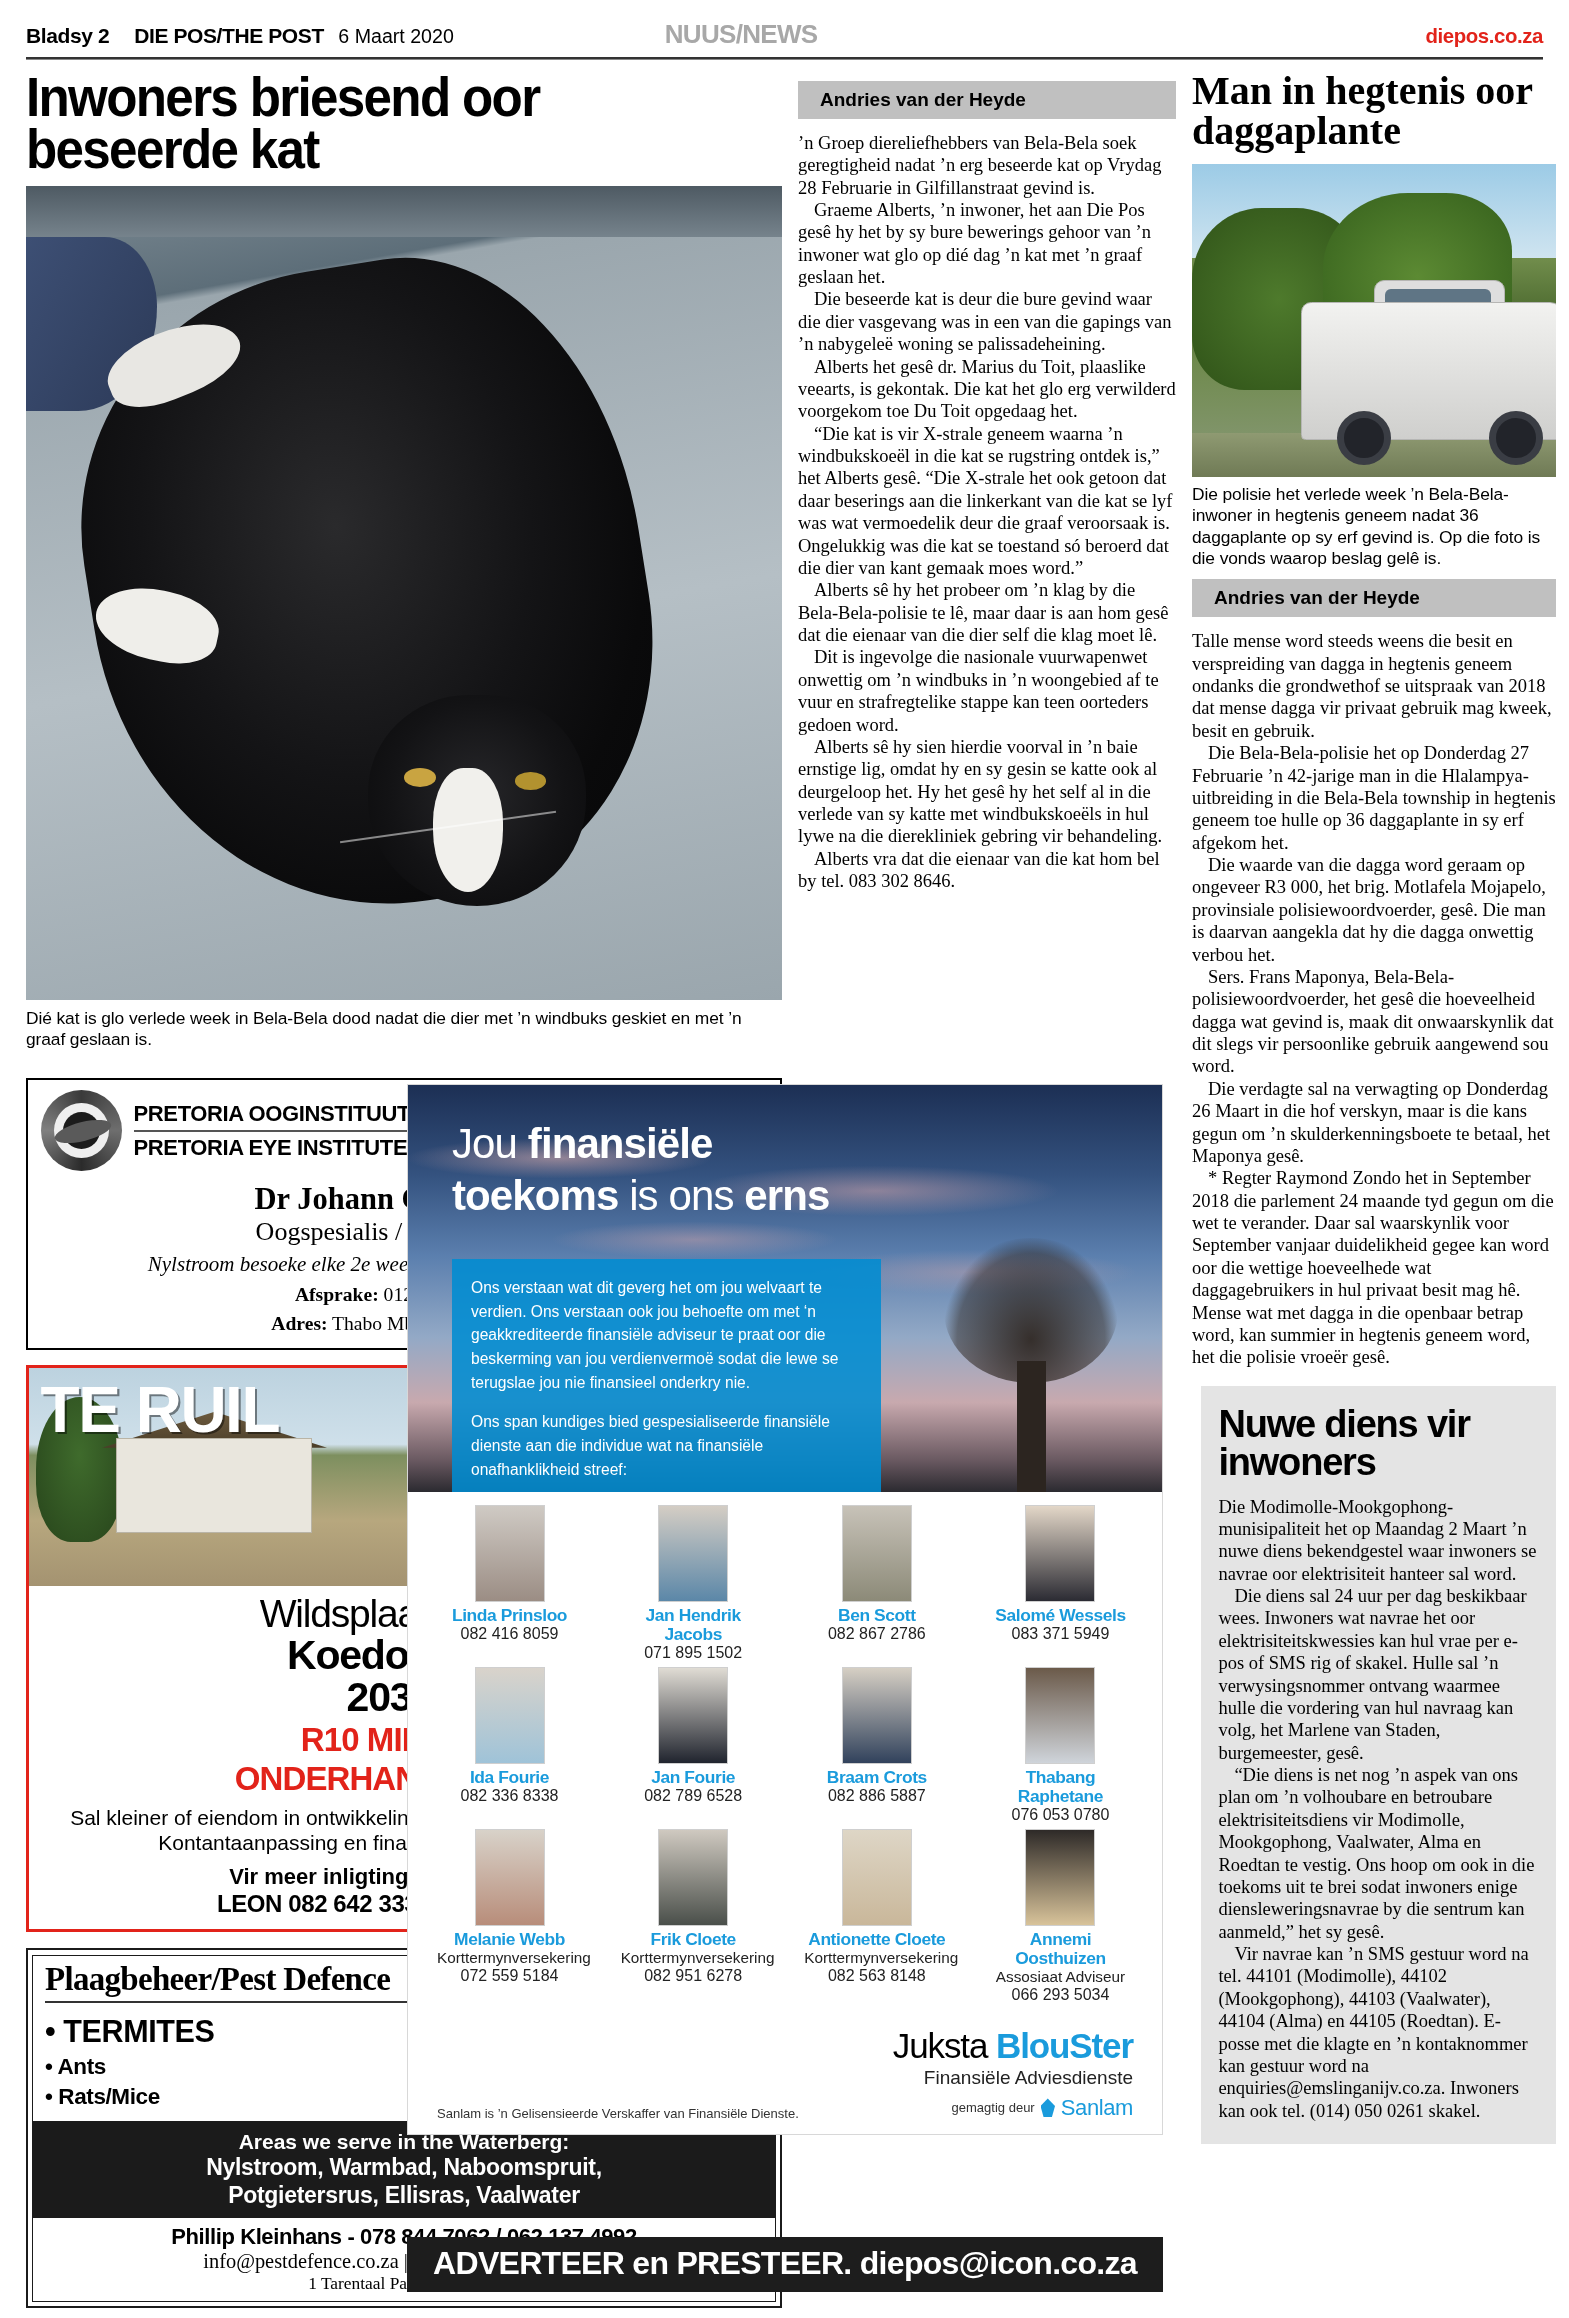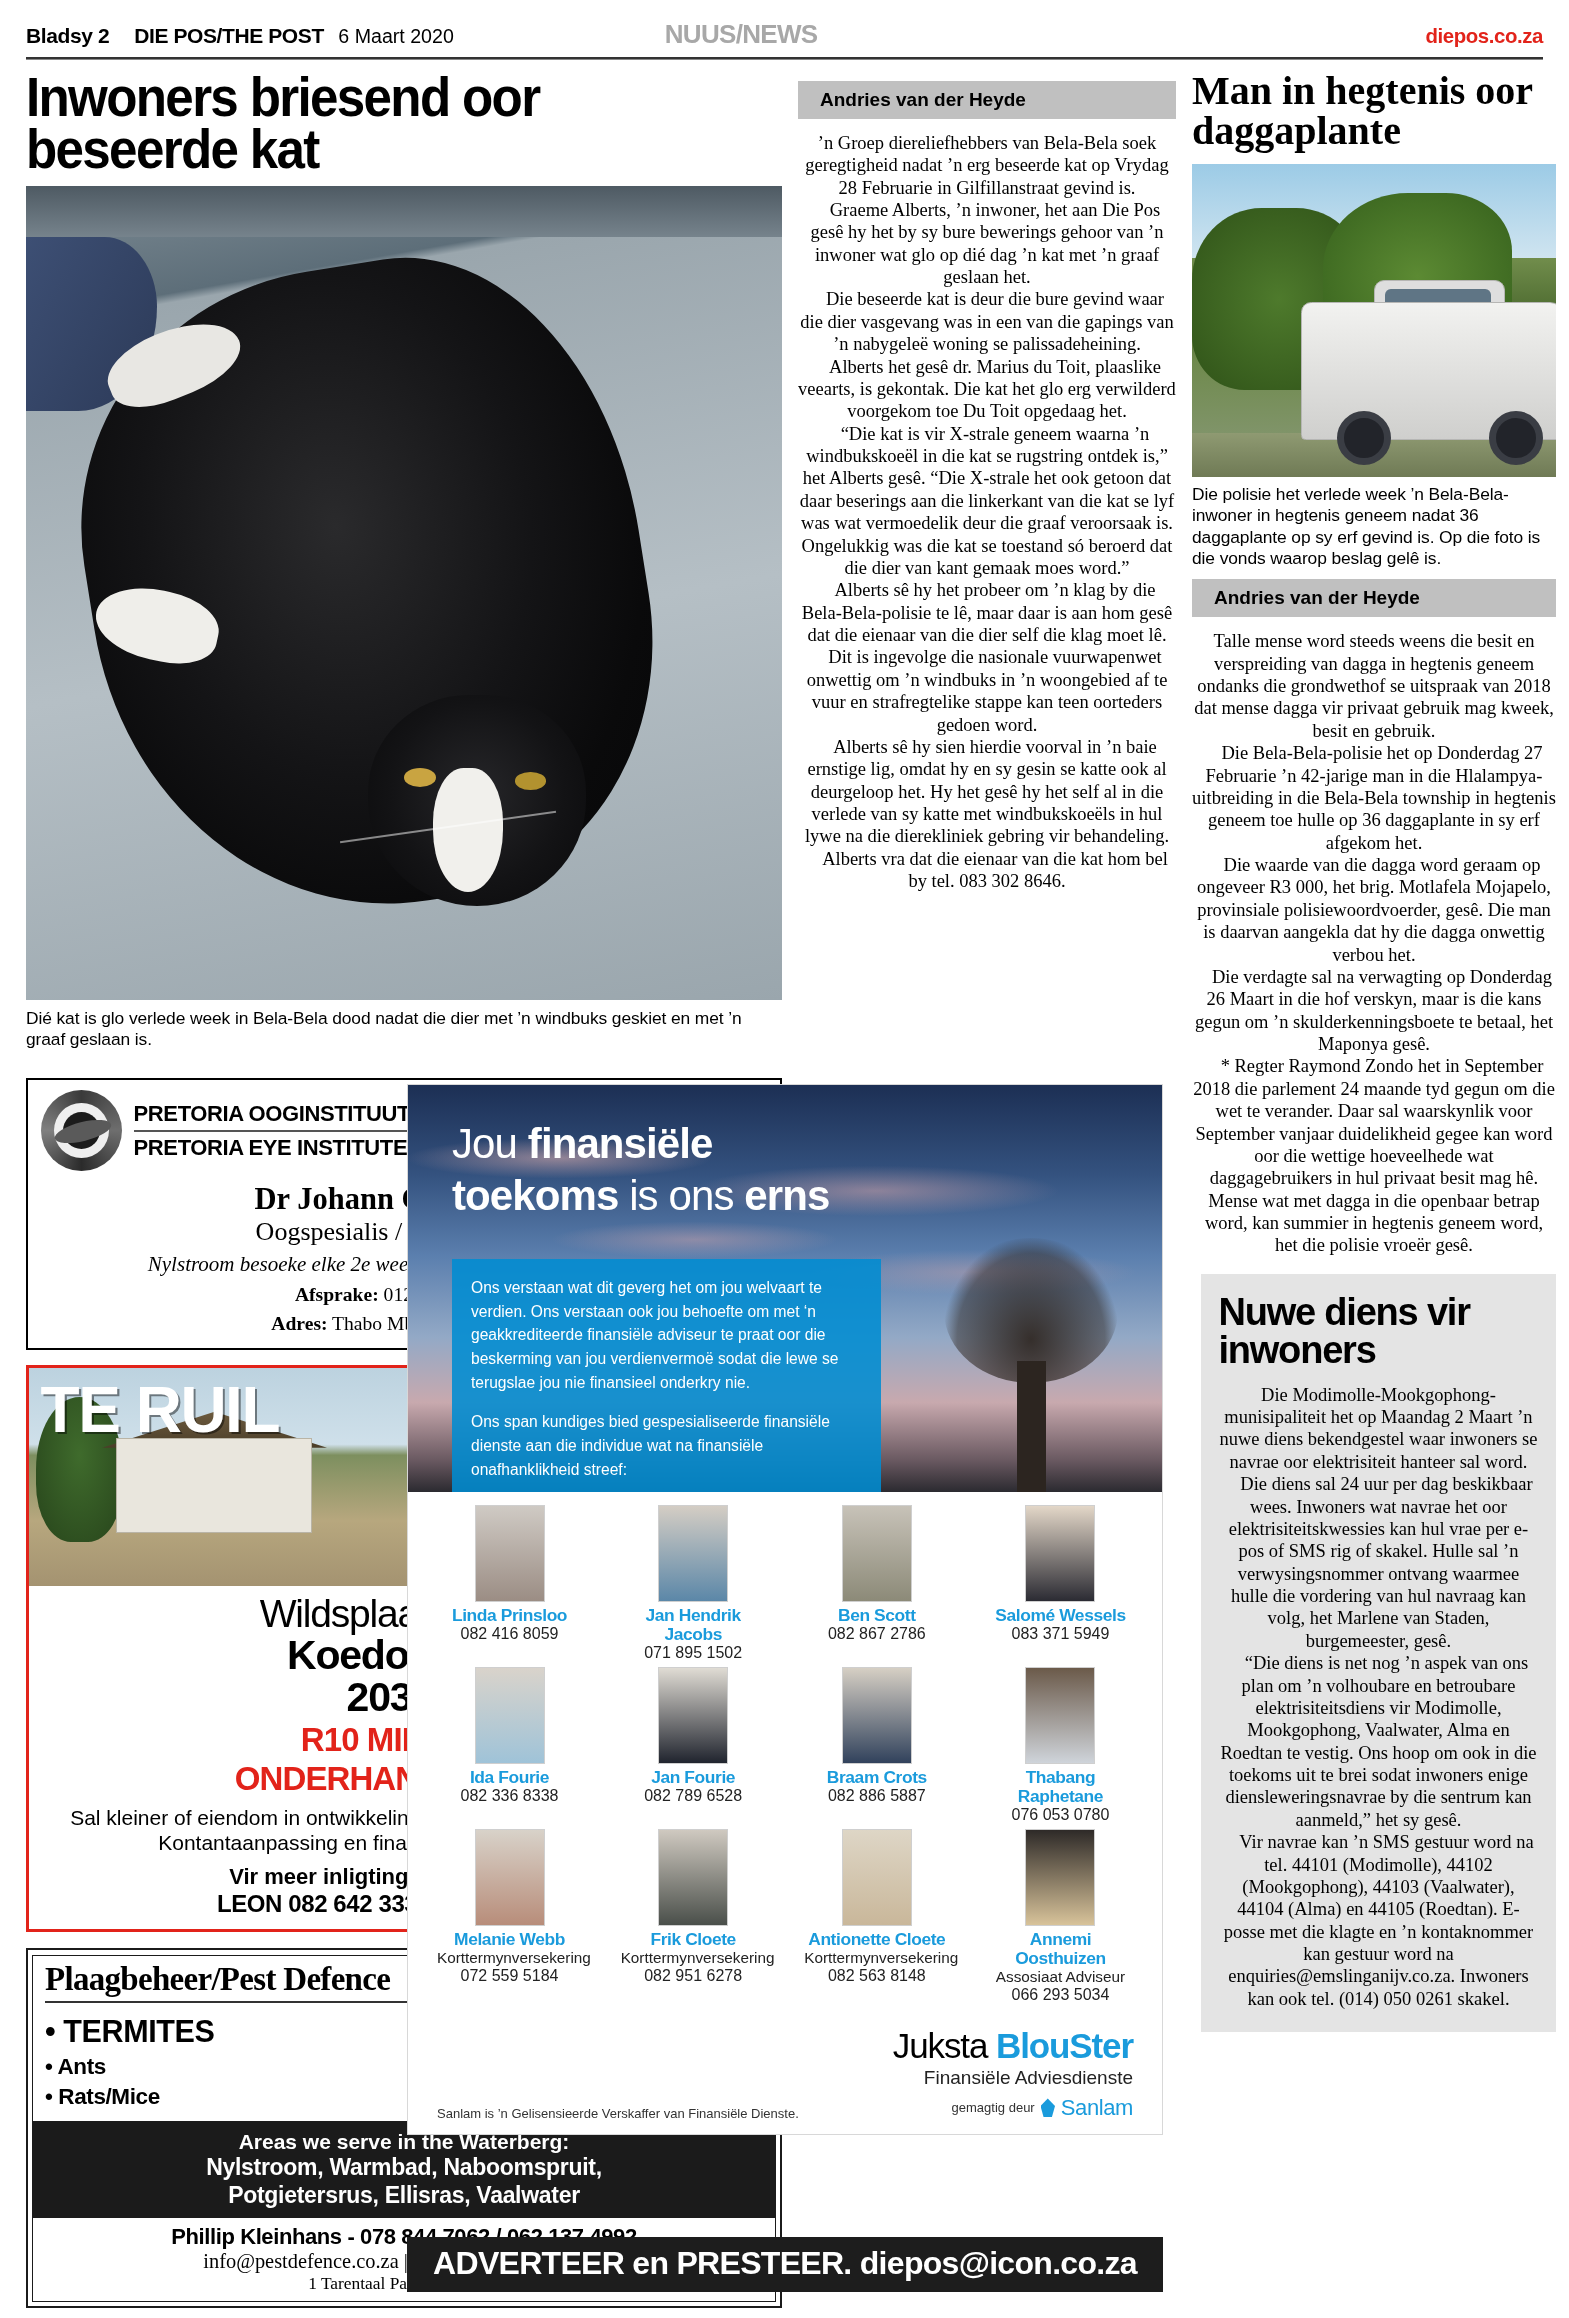--- a/index.html
+++ b/index.html
@@ -78,21 +78,21 @@
   .caption {
     font-family: "Liberation Sans", sans-serif;
     font-weight: normal; font-size: 17.4px; line-height: 1.22; margin-top: 7.3px; letter-spacing: -0.1px;
   }
   .byline-bar {
     background: #c0c0c0; padding: 8px 7.3px 8px 22px; margin: 10.2px 0 13px 0;
   }
   .byline-bar span { font-family: "Liberation Sans", sans-serif; font-weight: bold; font-size: 19px; }
 
   
-  .body-text { font-family: "Liberation Serif", serif; font-size: 18.5px; line-height: 1.21; text-align: center; }
+  .body-text { font-family: "Liberation Serif", serif; font-size: 18.5px; line-height: 1.21; text-align: left; }
   .body-text p { text-indent: 16px; }
   .body-text p:first-child { text-indent: 0; }
 
   
   .box-grey { background: #e4e4e4; padding: 19px 17.4px 22px 17.4px; margin-top: 17.4px; margin-left: 9px; }
   .box-grey h2 {
     font-family: "Liberation Sans", sans-serif; font-weight: bold;
     font-size: 38px; line-height: 1.0; letter-spacing: -1.2px; margin-bottom: 14.5px;
   }
 
@@ -345,20 +345,21 @@
       <div class="caption">Die polisie het verlede week ’n Bela-Bela-inwoner in hegtenis geneem nadat 36 daggaplante op sy erf gevind is. Op die foto is die vonds waarop beslag gelê is.</div>
 
       <div class="byline-bar">
         <span>Andries van der Heyde</span>
       </div>
 
       <div class="body-text">
         <p>Talle mense word steeds weens die besit en verspreiding van dagga in hegtenis geneem ondanks die grondwethof se uitspraak van 2018 dat mense dagga vir privaat gebruik mag kweek, besit en gebruik.</p>
         <p>Die Bela-Bela-polisie het op Donderdag 27 Februarie ’n 42-jarige man in die Hlalampya-uitbreiding in die Bela-Bela township in hegtenis geneem toe hulle op 36 daggaplante in sy erf afgekom het.</p>
         <p>Die waarde van die dagga word geraam op ongeveer R3 000, het brig. Motlafela Mojapelo, provinsiale polisiewoordvoerder, gesê. Die man is daarvan aangekla dat hy die dagga onwettig verbou het.</p>
+        <p>Sers. Frans Maponya, Bela-Bela-polisiewoordvoerder, het gesê die hoeveelheid dagga wat gevind is, maak dit onwaarskynlik dat dit slegs vir persoonlike gebruik aangewend sou word.</p>
         <p>Die verdagte sal na verwagting op Donderdag 26 Maart in die hof verskyn, maar is die kans gegun om ’n skulderkenningsboete te betaal, het Maponya gesê.</p>
         <p>* Regter Raymond Zondo het in September 2018 die parlement 24 maande tyd gegun om die wet te verander. Daar sal waarskynlik voor September vanjaar duidelikheid gegee kan word oor die wettige hoeveelhede wat daggagebruikers in hul privaat besit mag hê. Mense wat met dagga in die openbaar betrap word, kan summier in hegtenis geneem word, het die polisie vroeër gesê.</p>
       </div>
 
       <div class="box-grey">
         <h2>Nuwe diens vir inwoners</h2>
         <div class="body-text">
           <p>Die Modimolle-Mookgophong-munisipaliteit het op Maandag 2 Maart ’n nuwe diens bekendgestel waar inwoners se navrae oor elektrisiteit hanteer sal word.</p>
           <p>Die diens sal 24 uur per dag beskikbaar wees. Inwoners wat navrae het oor elektrisiteitskwessies kan hul vrae per e-pos of SMS rig of skakel. Hulle sal ’n verwysingsnommer ontvang waarmee hulle die vordering van hul navraag kan volg, het Marlene van Staden, burgemeester, gesê.</p>
           <p>“Die diens is net nog ’n aspek van ons plan om ’n volhoubare en betroubare elektrisiteitsdiens vir Modimolle, Mookgophong, Vaalwater, Alma en Roedtan te vestig. Ons hoop om ook in die toekoms uit te brei sodat inwoners enige diensleweringsnavrae by die sentrum kan aanmeld,” het sy gesê.</p>

